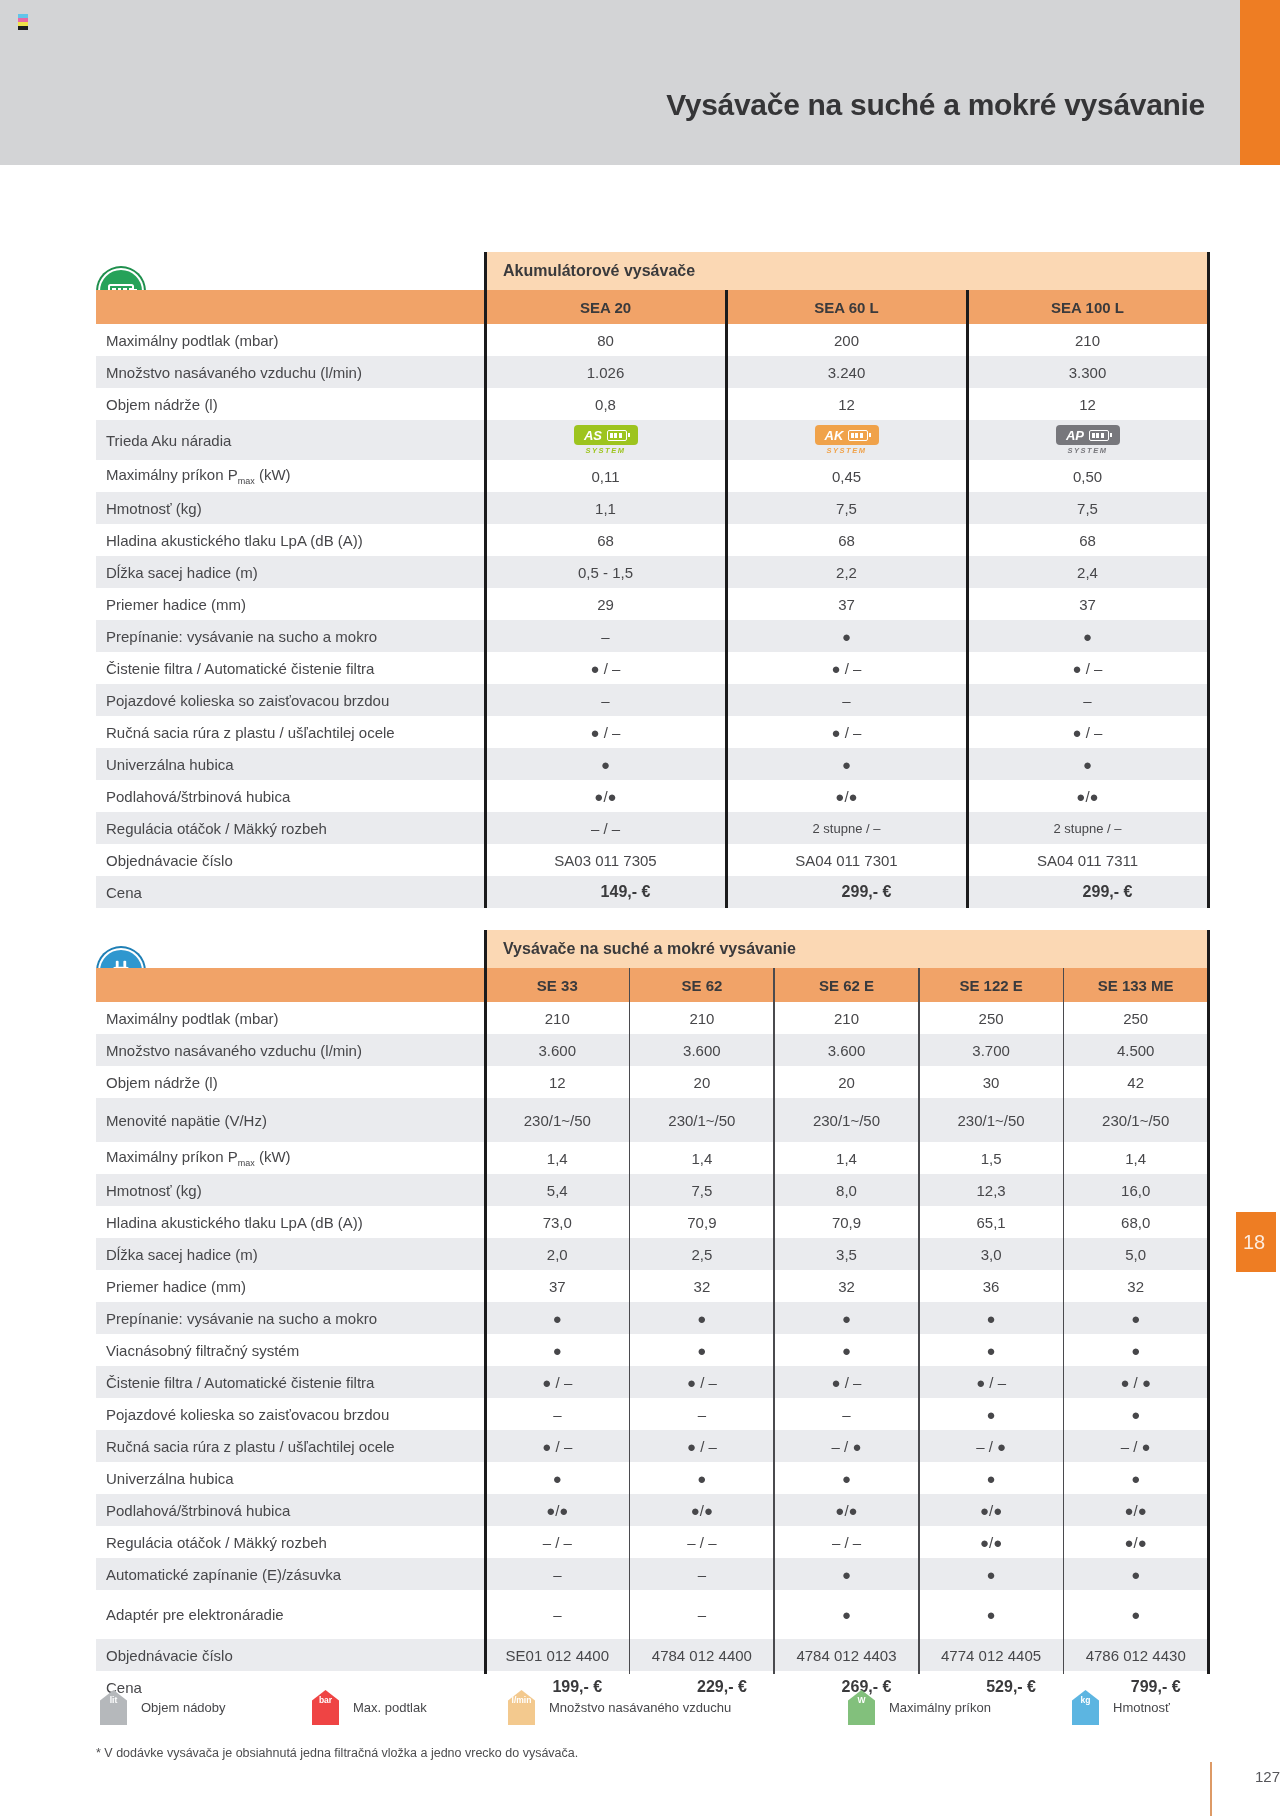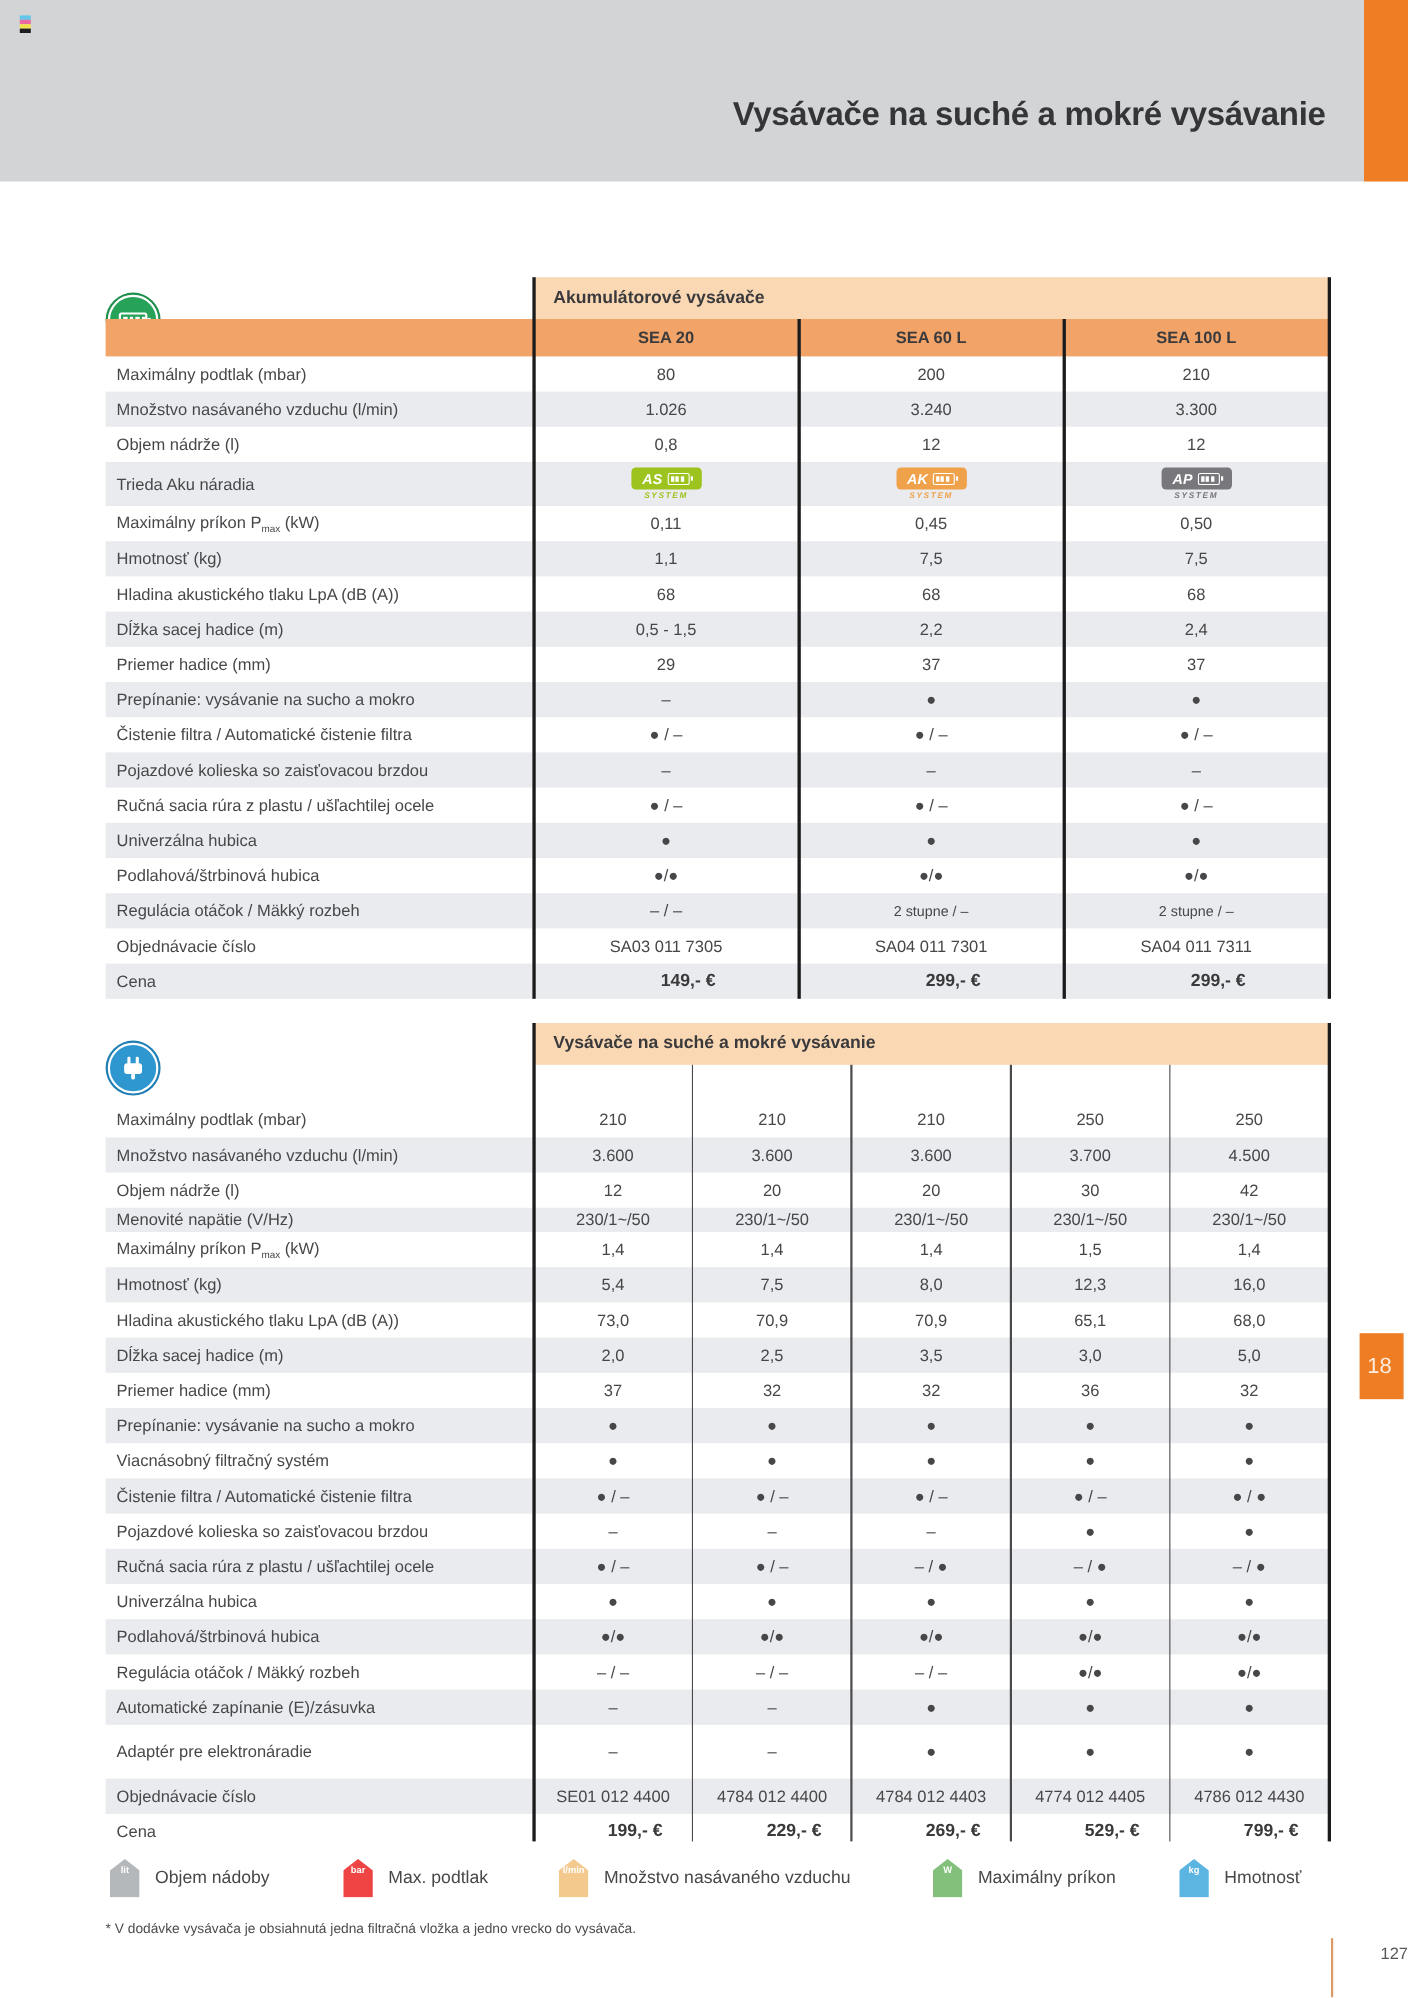--- a/index.html
+++ b/index.html
@@ -61,21 +61,21 @@
     display:flex;align-items:center;gap:2px;padding-left:2px;box-sizing:border-box;}
   .batt-big i{display:block;width:3.5px;height:7px;background:#fff;}
   .batt-big::after{content:"";position:absolute;right:-5px;top:3px;width:3px;height:5px;background:#fff;}
   
   .legend-item{position:absolute;top:1690px;display:flex;align-items:center;gap:14px;}
   .tag-icon{
     width:27px;height:35px;clip-path:polygon(50% 0,100% 30%,100% 100%,0 100%,0 30%);
     display:flex;align-items:flex-end;justify-content:center;box-sizing:border-box;padding-bottom:20px;
     color:#fff;font-size:8.5px;font-weight:700;
   }
-  .legend-label{font-size:16px;color:#47474a;white-space:nowrap;}
+  .legend-label{font-size:13px;color:#47474a;white-space:nowrap;}
   
   .footnote{position:absolute;left:96px;top:1746px;font-size:12.5px;color:#4c4c4e;}
   .chapter-tab{position:absolute;left:1236px;top:1212px;width:40px;height:60px;background:#ee7d23;
     color:rgba(255,255,255,0.85);font-size:20px;display:flex;align-items:center;box-sizing:border-box;padding-left:7px;}
   .pagenum-rule{position:absolute;left:1210px;top:1762px;width:2px;height:54px;background:#dd9a66;}
   .page-number{position:absolute;left:1222px;top:1768px;font-size:15px;color:#56565a;margin-left:33px;}
 </style>
 </head>
 <body>
 
@@ -260,20 +260,28 @@
       <div class="inner">
         <svg width="26" height="26" viewBox="0 0 24 24">
           <rect x="7.2" y="2.5" width="2.6" height="6" rx="1" fill="#fff"></rect>
           <rect x="14.2" y="2.5" width="2.6" height="6" rx="1" fill="#fff"></rect>
           <rect x="4.5" y="8" width="15" height="9" rx="2.5" fill="#fff"></rect>
           <rect x="10.4" y="16.5" width="3.2" height="5" rx="1.2" fill="#fff"></rect>
         </svg>
       </div>
     </div>
   <div class="title-band">Vysávače na suché a mokré vysávanie</div>
+      <div class="cols-band" style="grid-template-columns: 389px repeat(5, 1fr);">
+        <div></div>
+        <div class="col-head">SE 33</div>
+        <div class="col-head">SE 62</div>
+        <div class="col-head">SE 62 E</div>
+        <div class="col-head">SE 122 E</div>
+        <div class="col-head">SE 133 ME</div>
+      </div>
       <div class="rows">
         <div class="t-row" style="grid-template-columns: 389px repeat(5, 1fr); height: 32px;">
           <div class="row-label">Maximálny podtlak (mbar)</div>
           <div class="cell">210</div>
           <div class="cell">210</div>
           <div class="cell">210</div>
           <div class="cell">250</div>
           <div class="cell">250</div>
         </div>
         <div class="t-row alt" style="grid-template-columns: 389px repeat(5, 1fr); height: 32px;">
@@ -285,21 +293,21 @@
           <div class="cell">4.500</div>
         </div>
         <div class="t-row" style="grid-template-columns: 389px repeat(5, 1fr); height: 32px;">
           <div class="row-label">Objem nádrže (l)</div>
           <div class="cell">12</div>
           <div class="cell">20</div>
           <div class="cell">20</div>
           <div class="cell">30</div>
           <div class="cell">42</div>
         </div>
-        <div class="t-row alt" style="grid-template-columns: 389px repeat(5, 1fr); height: 22px;">
+        <div class="t-row alt" style="grid-template-columns: 389px repeat(5, 1fr); height: 44px;">
           <div class="row-label">Menovité napätie (V/Hz)</div>
           <div class="cell">230/1~/50</div>
           <div class="cell">230/1~/50</div>
           <div class="cell">230/1~/50</div>
           <div class="cell">230/1~/50</div>
           <div class="cell">230/1~/50</div>
         </div>
         <div class="t-row" style="grid-template-columns: 389px repeat(5, 1fr); height: 32px;">
           <div class="row-label">Maximálny príkon P<sub>max</sub> (kW)</div>
           <div class="cell">1,4</div>

